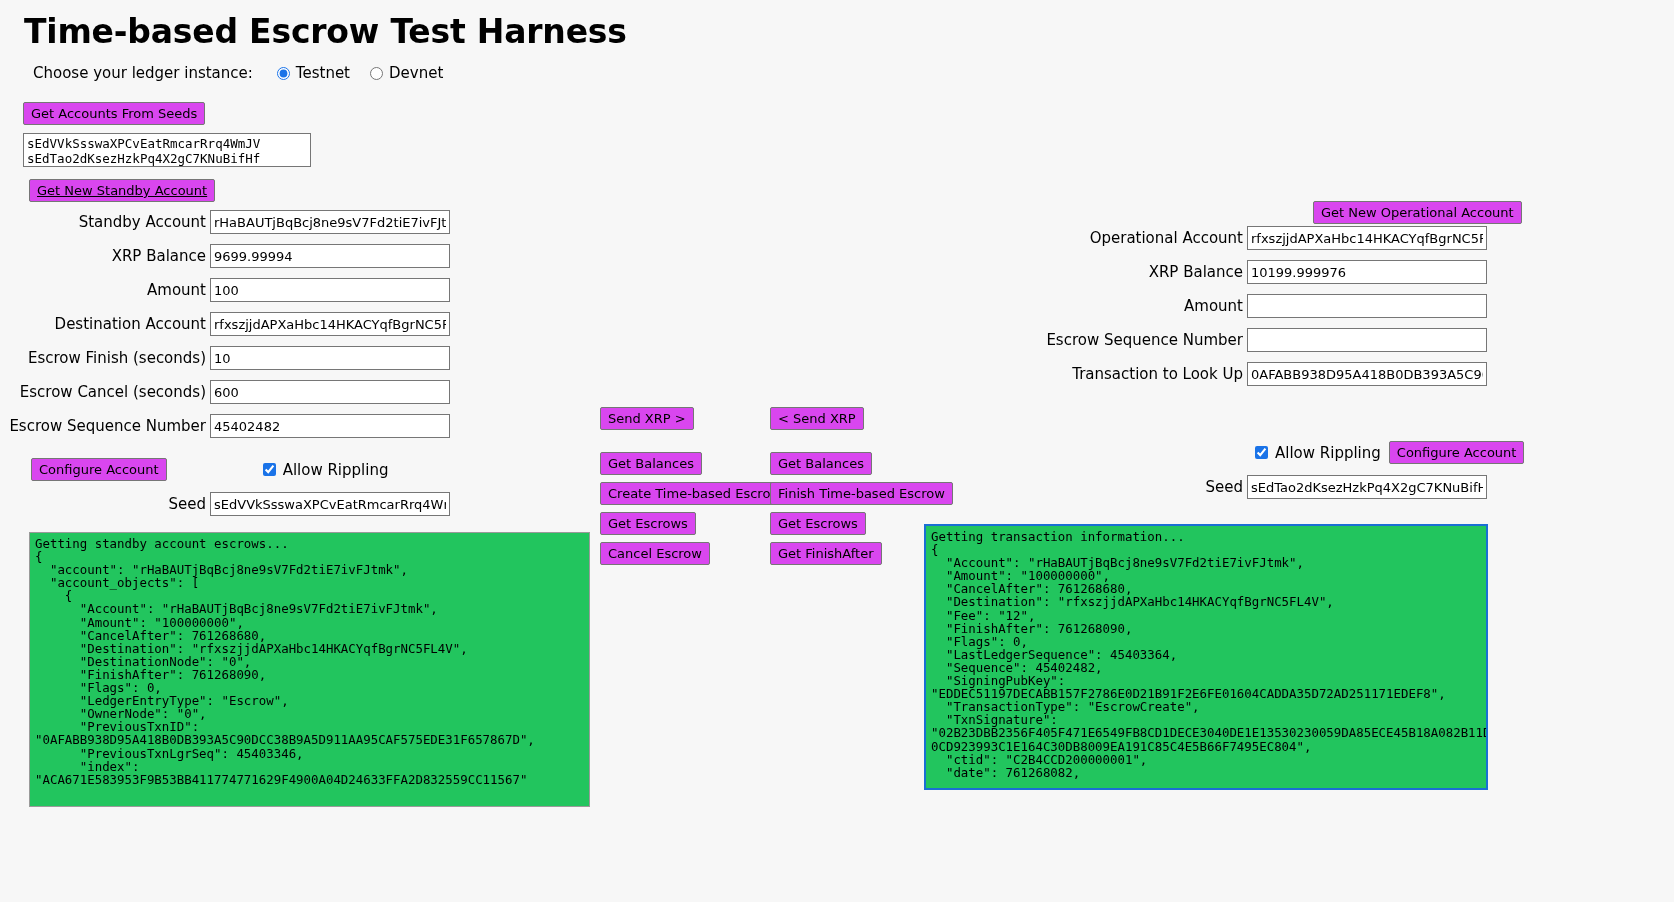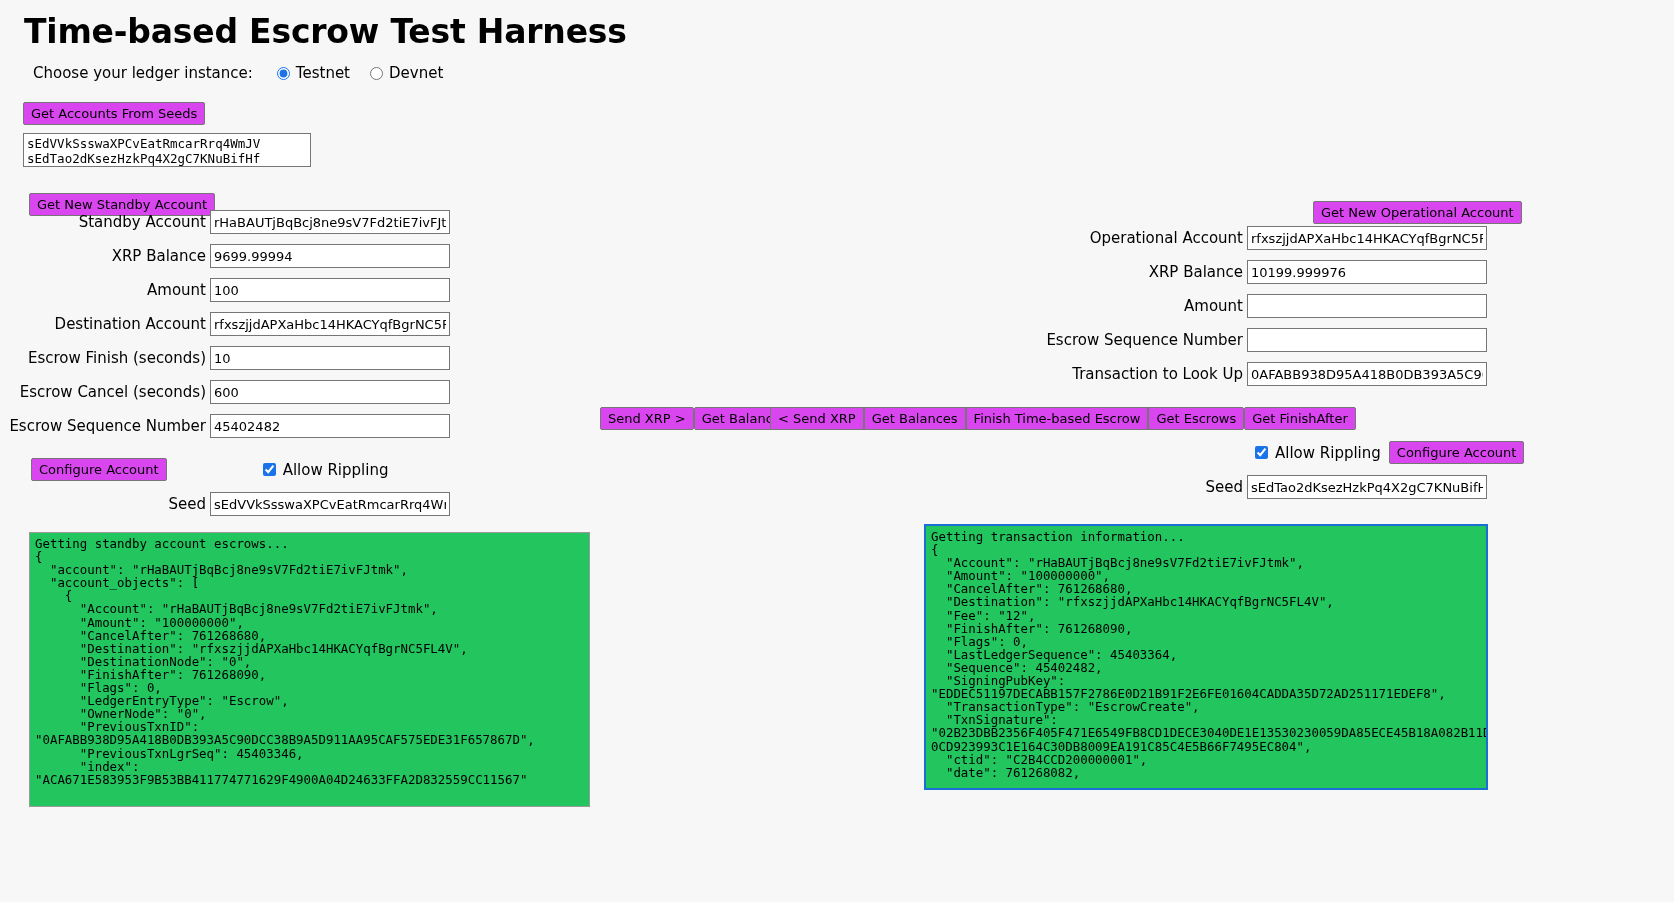--- a/index.html
+++ b/index.html
@@ -74,21 +74,21 @@
     font-size: 12.5px;
     line-height: 15px;
     padding: 2px 3px;
     border: 1px solid #767676;
     background: #fff;
     resize: none;
     overflow: hidden;
     color: #000;
   }
 
-  .btn-new-standby { position: absolute; left: 29px; top: 193px; }
+  .btn-new-standby { position: absolute; left: 29px; top: 179px; text-decoration: underline; }
   .btn-new-operational { position: absolute; left: 1313px; top: 201px; }
 
   .form-left { position: absolute; left: 0px; top: 210px; width: 450px; }
   .form-right { position: absolute; left: 1035px; top: 226px; width: 452px; }
 
   .frow {
     display: flex;
     align-items: center;
     justify-content: flex-end;
     margin-bottom: 10px;
@@ -151,20 +151,21 @@
     font-family: "DejaVu Sans", "Liberation Sans", sans-serif;
     font-size: 13px;
     width: 232px; height: 20px; padding: 1px 3px;
     border: 1px solid #767676; background: #fff; color:#000;
   }
 
   .center-col {
     position: absolute;
     top: 407px;
     display: flex;
+    flex-direction: column;
     align-items: flex-start;
   }
   .center-col.left-col { left: 600px; width: 150px; }
   .center-col.right-col { left: 770px; width: 150px; }
   .center-col button { margin-bottom: 0; }
   .spacer-1 { height: 22px; }
   .spacer-2 { height: 7px; }
   .spacer-3 { height: 7px; }
 
   textarea.logbox {

